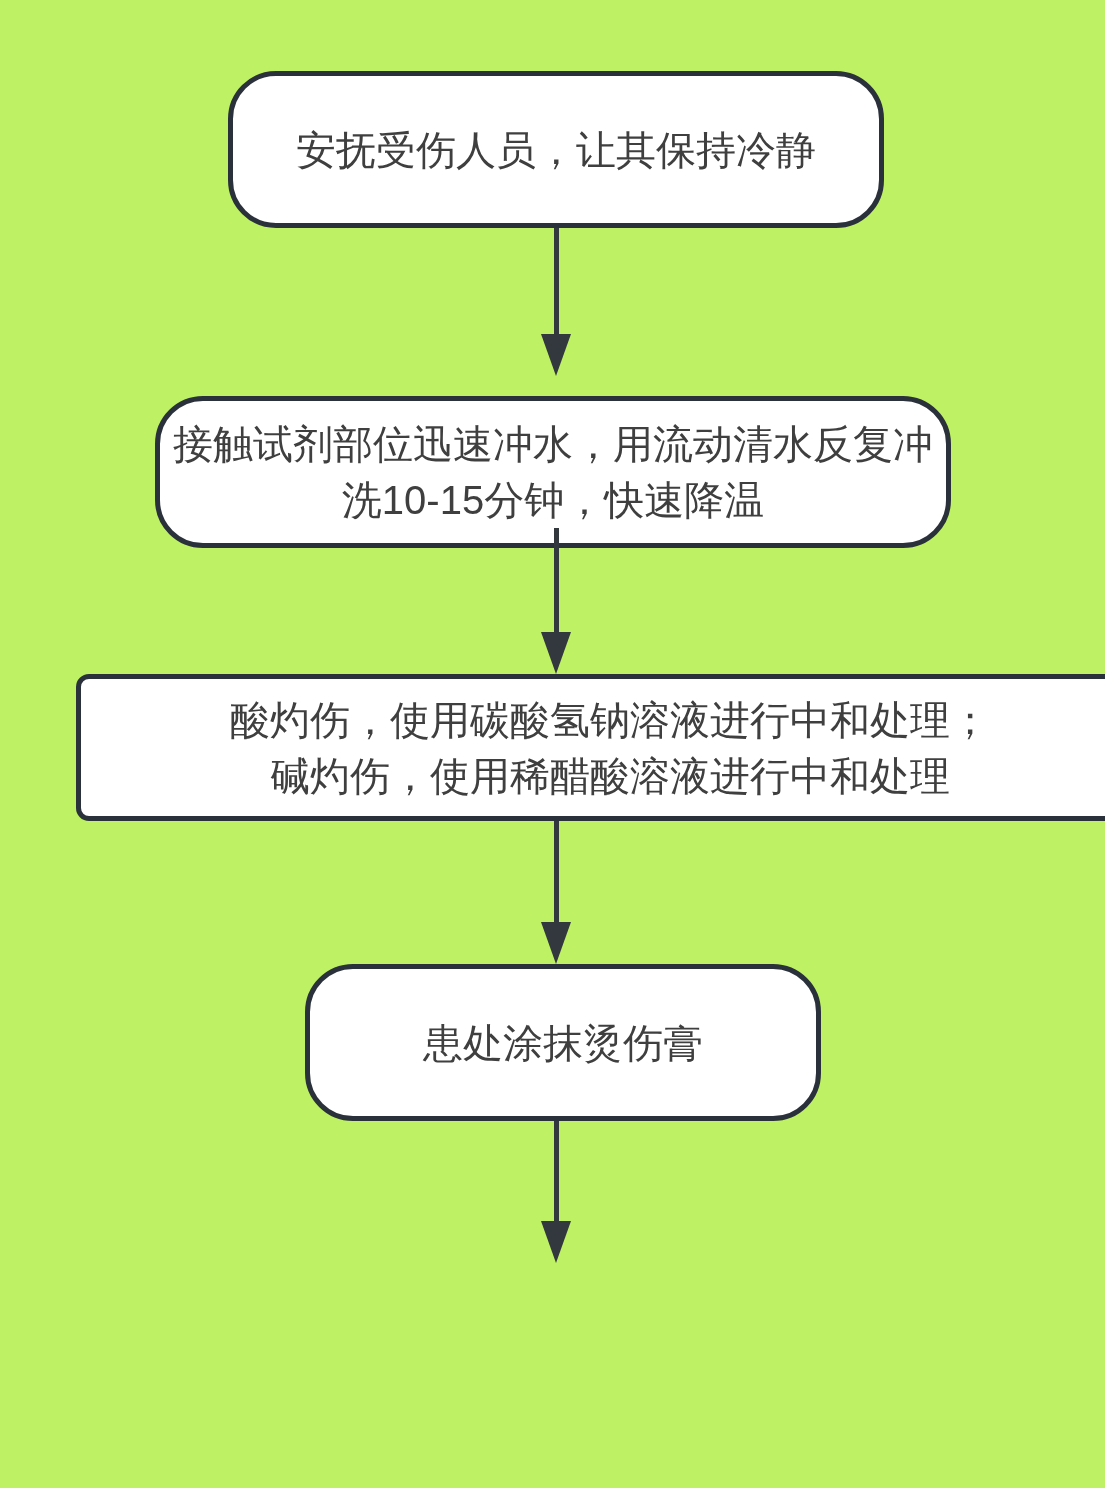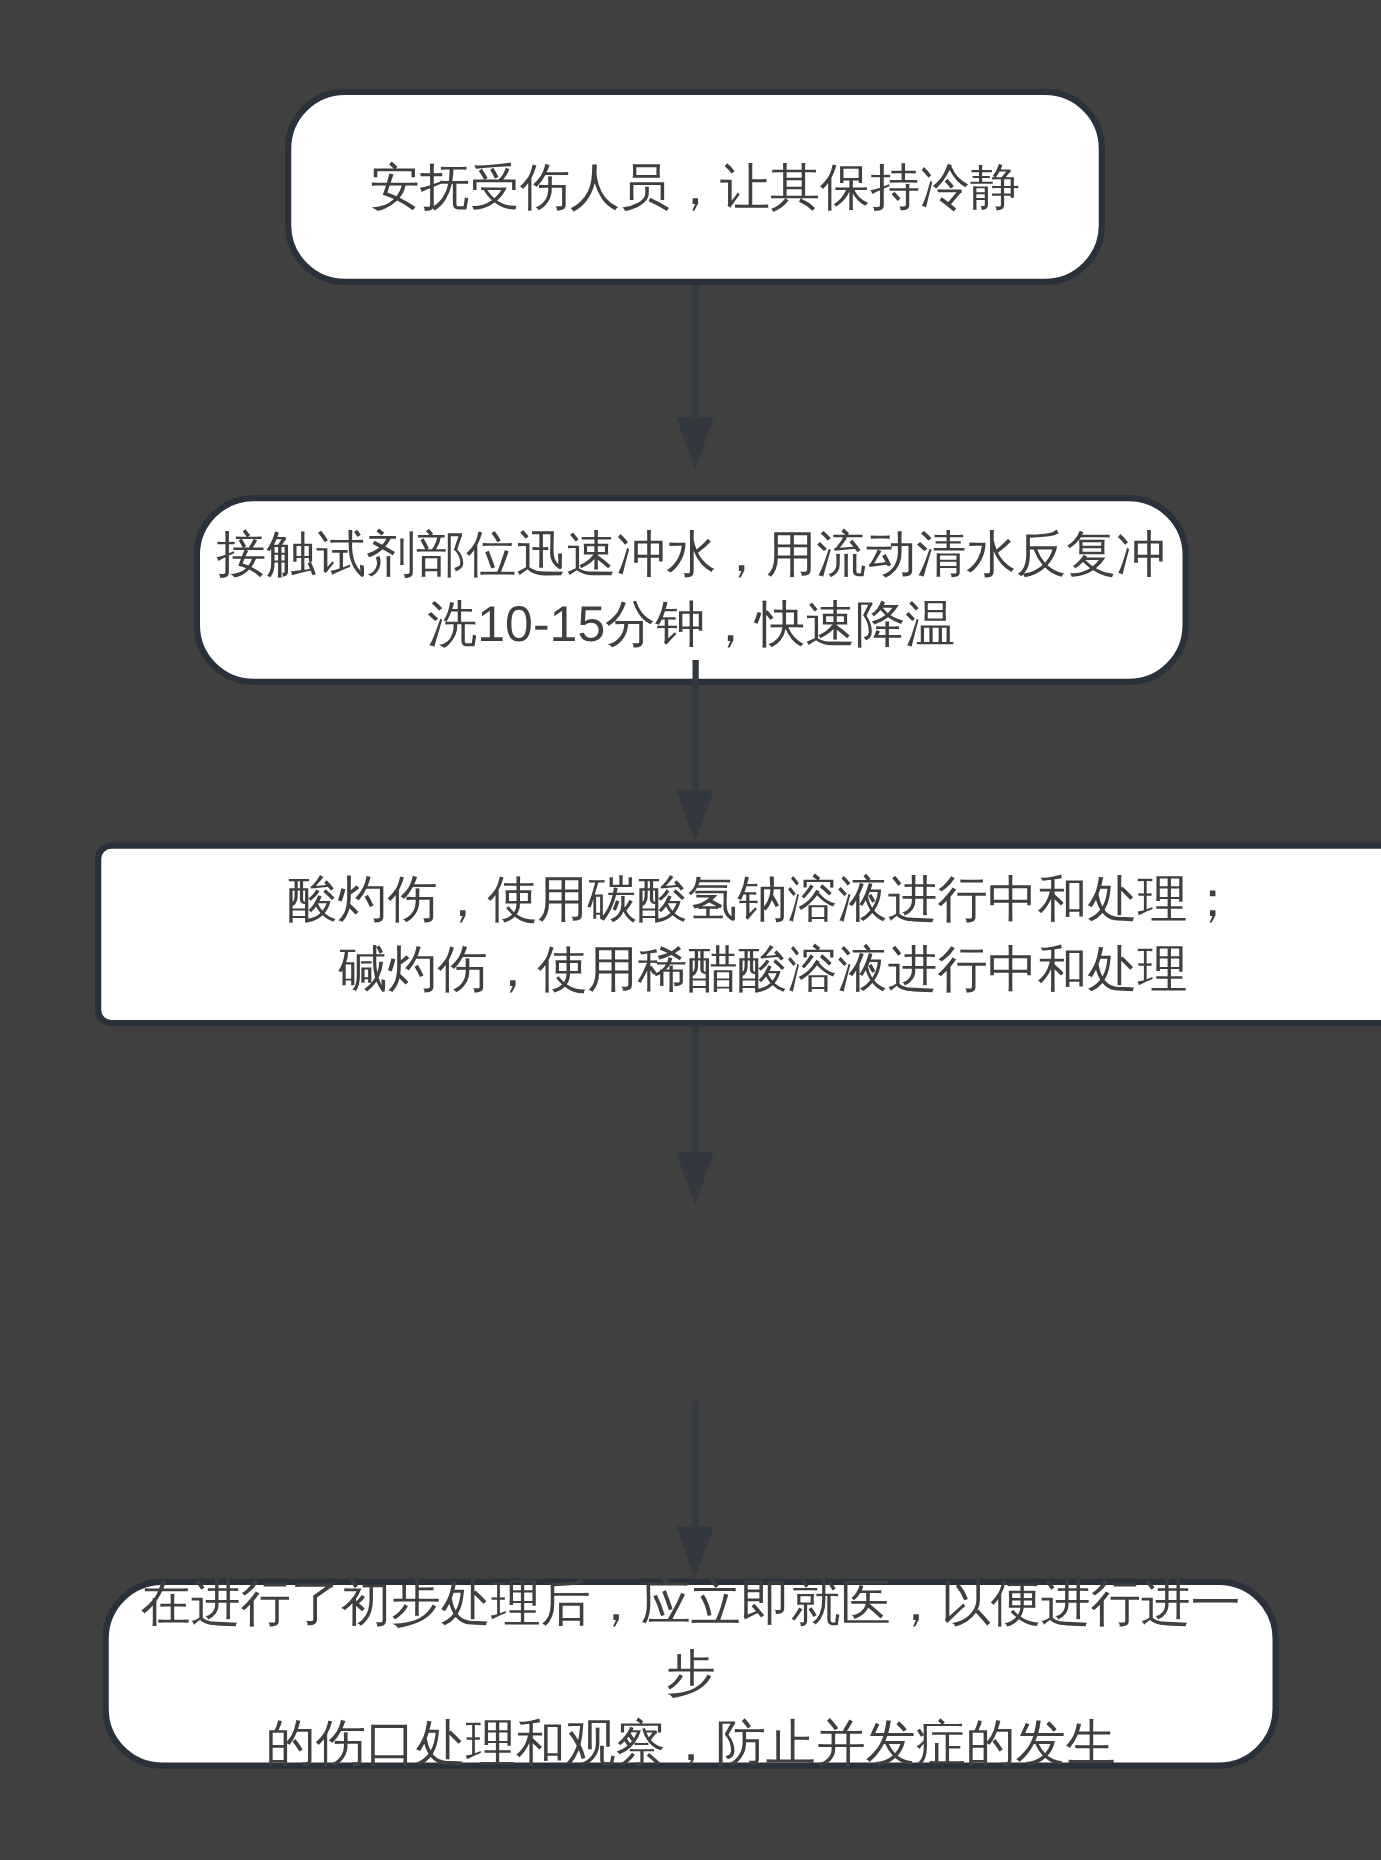--- a/index.html
+++ b/index.html
@@ -5,21 +5,21 @@
   html, body {
     margin: 0;
     padding: 0;
     background: #ffffff;
     font-family: "Liberation Sans", "DejaVu Sans", sans-serif;
   }
   .canvas {
     position: relative;
     width: 1105px;
     height: 1488px;
-    background: #404040;
+    background: #bef264;
     overflow: hidden;
   }
   .flow-node {
     position: absolute;
     box-sizing: border-box;
     background: #ffffff;
     border: 5px solid #2b313b;
     border-radius: 48px;
     display: flex;
     align-items: center;
@@ -91,24 +91,23 @@
   <div class="flow-node node-3">
     <div class="node-label">酸灼伤，使用碳酸氢钠溶液进行中和处理；
 碱灼伤，使用稀醋酸溶液进行中和处理</div>
   </div>
 
   <div class="connector conn-3">
     <div class="connector-line"></div>
     <div class="arrowhead"></div>
   </div>
 
+  <div class="flow-node node-4">
+    <div class="node-label">患处涂抹烫伤膏</div>
+  </div>
 
   <div class="connector conn-4">
     <div class="connector-line"></div>
     <div class="arrowhead"></div>
   </div>
 
-  <div class="flow-node node-5">
-    <div class="node-label">在进行了初步处理后，应立即就医，以便进行进一步
-的伤口处理和观察，防止并发症的发生</div>
-  </div>
 
 </div>
 
 </body></html>

